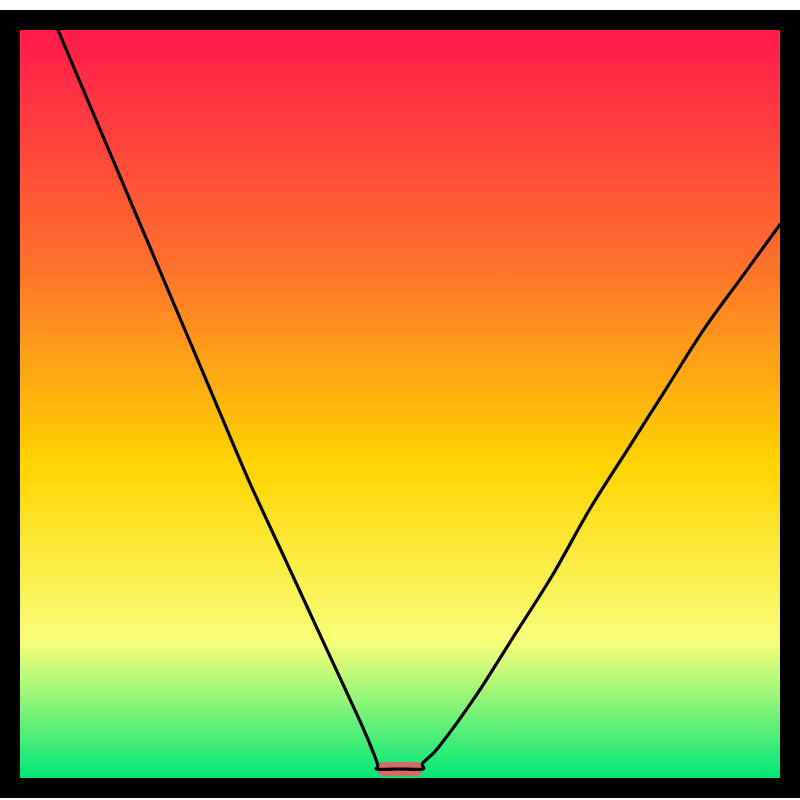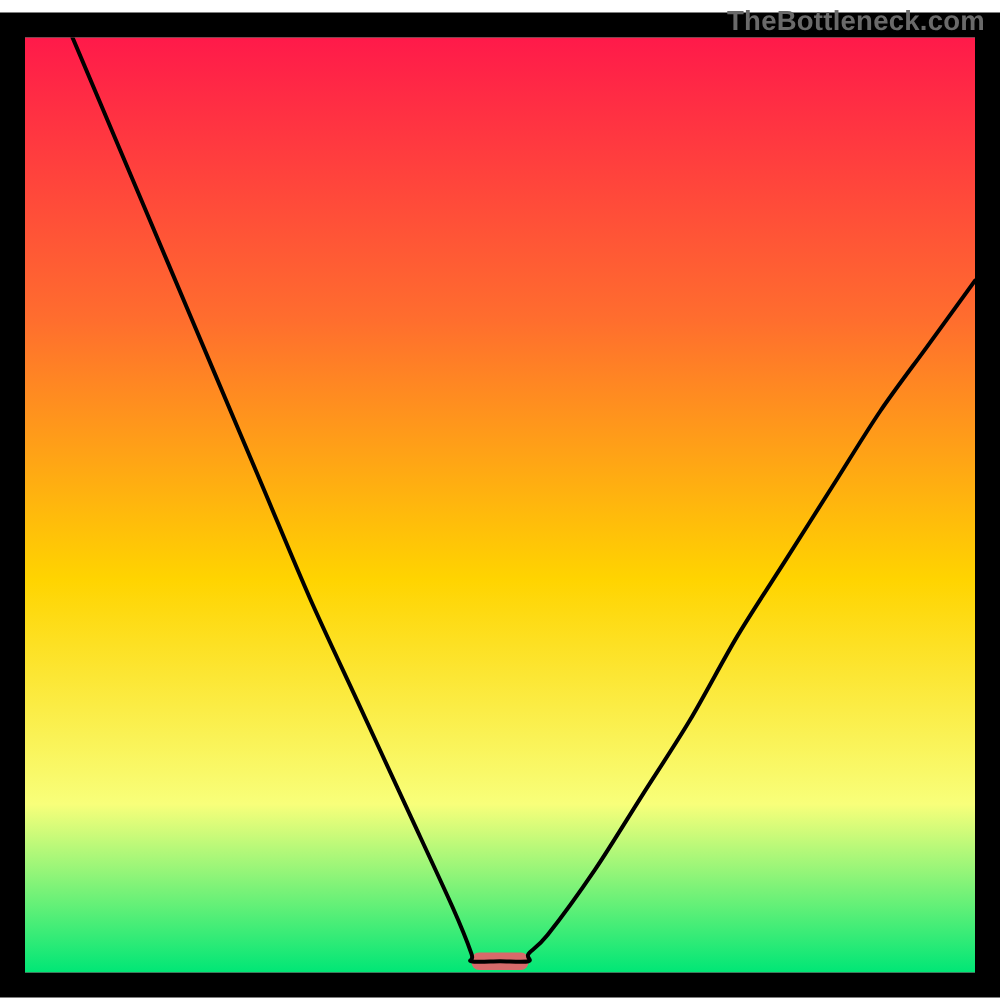--- a/index.html
+++ b/index.html
@@ -28,21 +28,20 @@
   }
   svg {
     display: block;
   }
 </style>
 </head>
 <body>
 
 <div class="container">
 
-  <div class="watermark">TheBottleneck.com</div>
 
   <svg width="800" height="800" viewBox="0 0 800 800">
     <defs>
       <linearGradient id="bg-grad" x1="0" y1="0" x2="0" y2="1">
         <stop id="g0" offset="0%" stop-color="#ff1a4a"></stop>
         <stop id="g1" offset="30%" stop-color="#ff6d2e"></stop>
         <stop id="g2" offset="58%" stop-color="#ffd400"></stop>
         <stop id="g3" offset="82%" stop-color="#f8ff7a"></stop>
         <stop id="g4" offset="100%" stop-color="#00e676"></stop>
       </linearGradient>

